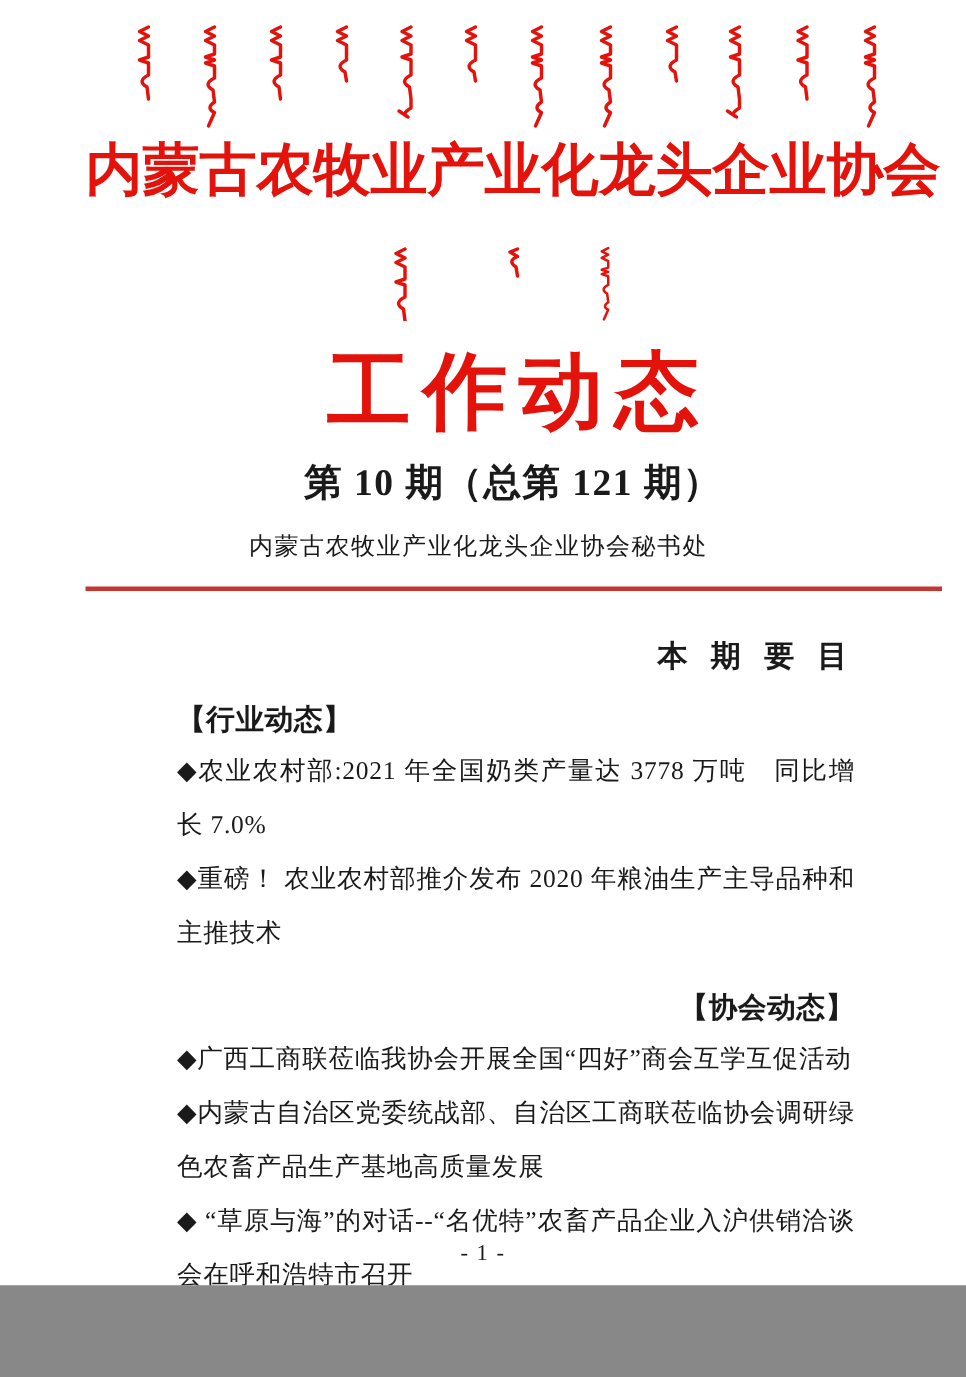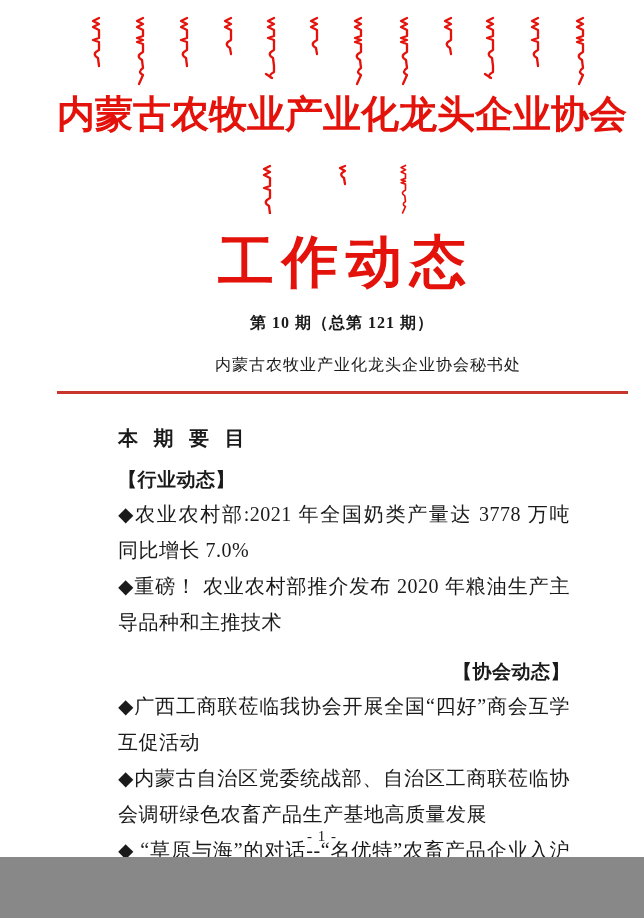--- a/index.html
+++ b/index.html
@@ -40,63 +40,63 @@
     line-height: 64px;
     letter-spacing: 8px;
     text-indent: 8px;
     color: #e3120b;
     white-space: nowrap;
     margin-top: 16px;
   }
   .issue-line{
     margin-top: 16px;
     font-weight: bold;
-    font-size: 16px;
+    font-size: 25px;
     line-height: 26px;
     letter-spacing: 1px;
   }
   .pub-row{
     display: flex;
-    justify-content: center;
+    justify-content: flex-start;
     align-items: baseline;
     margin-top: 18px;
     padding: 0 74px 0 78px;
     font-size: 16px;
     line-height: 22px;
     letter-spacing: 1px;
     margin-left: 48px;
   }
   .red-rule{
     height: 3px;
     margin: 15px 16px 0 17px;
     background: #c8352d;
   }
   
   .contents{ padding: 0 74px 0 78px; }
   .toc-heading{
     margin-top: 30px;
-    text-align: left;
+    text-align: right;
     font-family: var(--sans);
     font-weight: 600;
     font-size: 20px;
     line-height: 28px;
     letter-spacing: 5px;
   }
   .sec-title{
     margin-top: 14px;
     font-family: Liberation Mono, monospace;
     font-weight: bold;
     font-size: 19px;
     line-height: 30px;
     letter-spacing: 0.5px;
   }
   .sec-title.gap{ margin-top: 18px; text-align: right; }
   .item{
     font-family: var(--serif);
-    font-size: 20px;
+    font-size: 17px;
     line-height: 36px;
     letter-spacing: 0.5px;
     text-align: justify;
     text-align-last: left;
   }
   
   .page-number{
     position: absolute;
     left: 0; right: 0;
     bottom: 12px;

